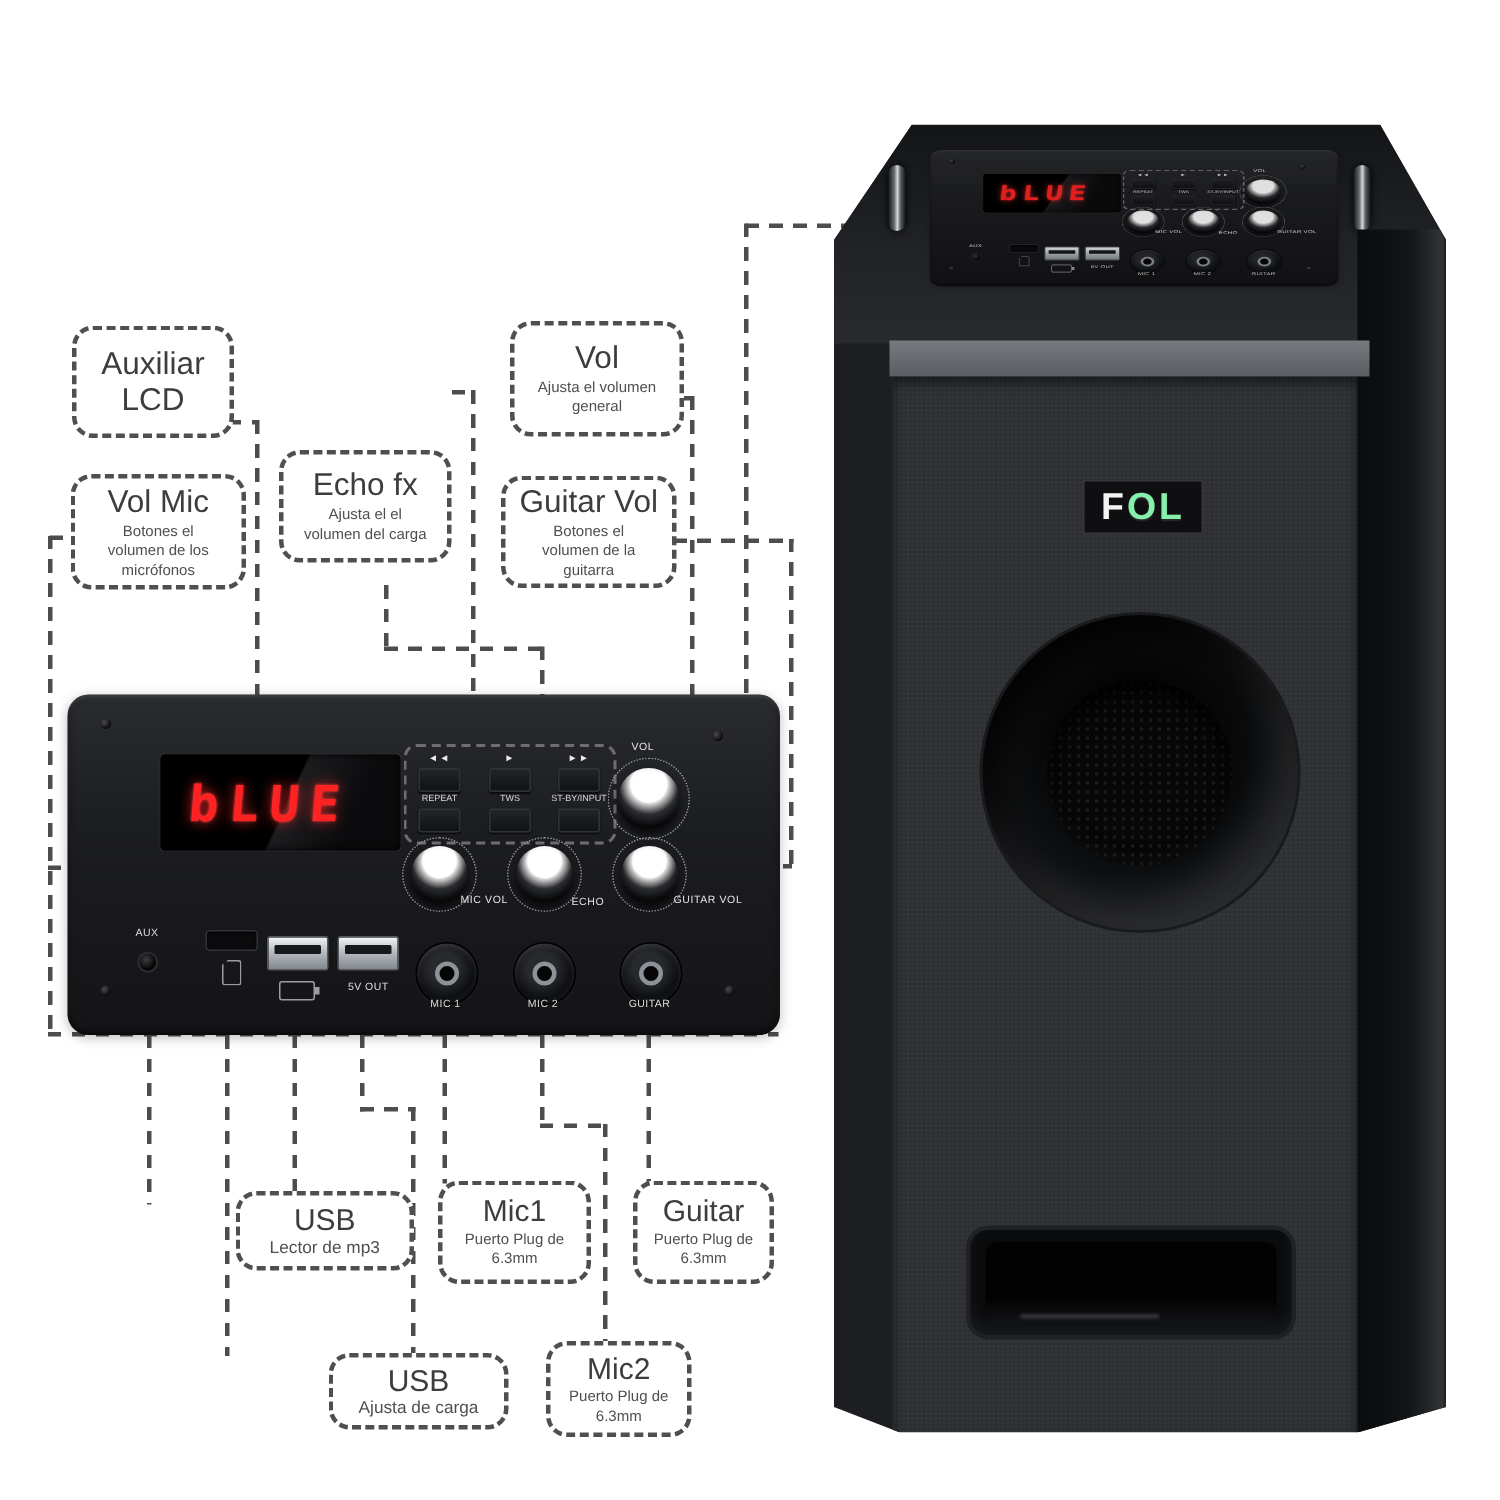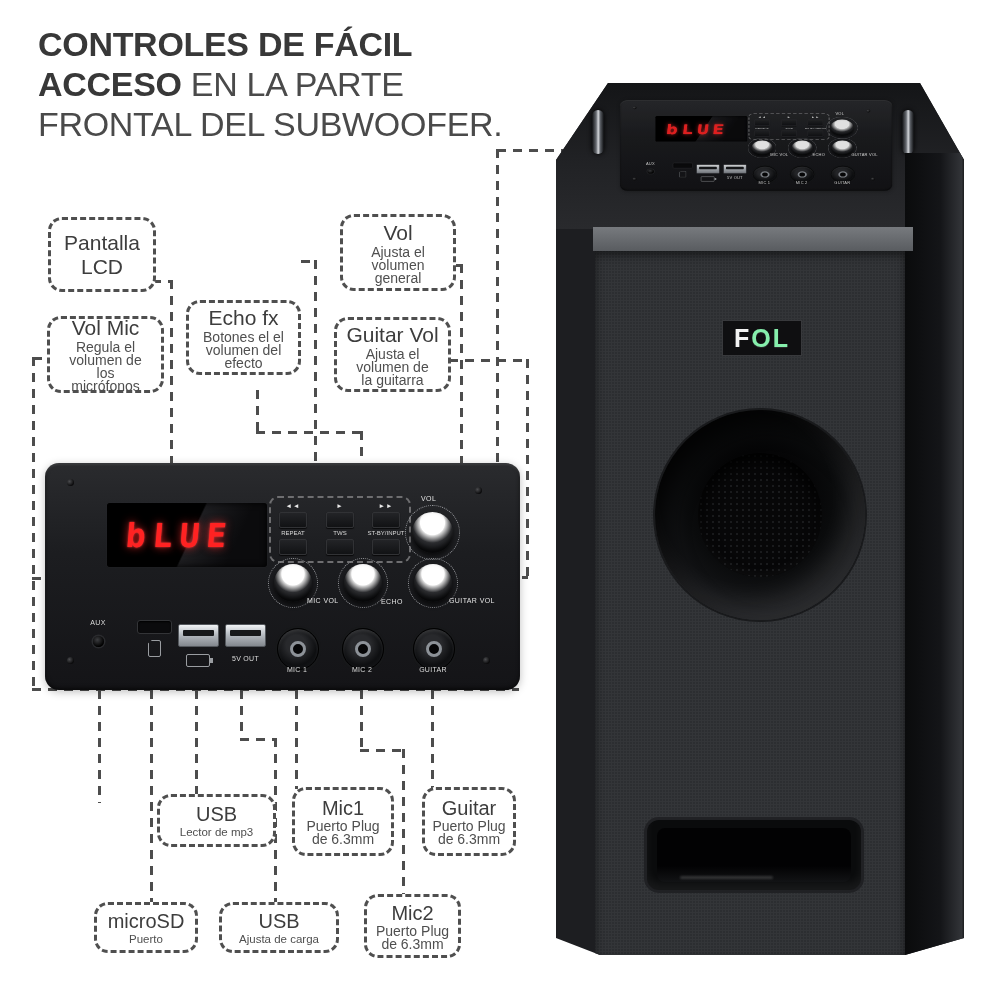--- a/index.html
+++ b/index.html
@@ -14,21 +14,21 @@
   
   .hl{position:absolute;height:3px;background:repeating-linear-gradient(90deg,#4d4d4d 0 9px,transparent 9px 16px);}
   .vl{position:absolute;width:3px;background:repeating-linear-gradient(180deg,#4d4d4d 0 9px,transparent 9px 16px);}
 
   
   .co{position:absolute;border:3px dashed #4f4f4f;border-radius:14px;background:#fff;
       display:flex;flex-direction:column;align-items:center;justify-content:center;
       text-align:center;box-sizing:border-box;padding:3px 4px;}
   .co-t{font-size:21px;color:#3d3d3d;line-height:24px;}
   .co-t.sm{font-size:20px;line-height:22px;}
-  .co-s{font-size:14px;color:#4f4f4f;line-height:13px;margin-top:1px;max-width:84px;}
+  .co-s{font-size:10px;color:#4f4f4f;line-height:13px;margin-top:1px;max-width:84px;}
   .co-s.nw{white-space:nowrap;max-width:none;font-size:11.5px;}
 
   
   .pnl{position:relative;width:475px;height:227px;border-radius:14px;
        background:linear-gradient(180deg,#2a2b2e 0%,#1c1d20 40%,#141417 100%);
        box-shadow:inset 0 2px 2px rgba(255,255,255,.09),inset 0 -2px 4px rgba(0,0,0,.6),0 2px 8px rgba(0,0,0,.25);}
   .screw{width:7px;height:7px;border-radius:50%;background:radial-gradient(circle at 35% 35%,#4a4b4e,#0a0a0b 70%);}
   .lcd{position:absolute;left:62px;top:40px;width:160px;height:64px;border-radius:3px;overflow:hidden;
        background:linear-gradient(115deg,#000 52%,#1d1d20 53%,#0b0b0d 78%);
        display:flex;align-items:center;justify-content:center;box-shadow:inset 0 0 6px #000,0 0 1px #3a3a3d;}
@@ -97,26 +97,20 @@
   .vent-in{position:absolute;left:10px;top:8px;right:10px;bottom:8px;border-radius:8px;
         background:linear-gradient(180deg,#020203 70%,#121315);}
   .vent-in::after{content:"";position:absolute;left:12%;right:40%;bottom:3px;height:3px;border-radius:2px;
         background:rgba(255,255,255,.16);filter:blur(1px);}
 </style>
 </head>
 <body>
 
 <div class="canvas">
 
-  <div class="title">
-    <span class="b">CONTROLES DE FÁCIL</span><br>
-    <span class="b">ACCESO</span>
-    <span>EN LA PARTE</span><br>
-    <span>FRONTAL DEL SUBWOOFER.</span>
-  </div>
 
   <i class="hl" style="left:152px;top:280px;width:20px"></i>
   <i class="vl" style="left:170px;top:280px;height:245px"></i>
   <i class="hl" style="left:301px;top:260px;width:16px"></i>
   <i class="vl" style="left:314px;top:260px;height:250px"></i>
   <i class="hl" style="left:454px;top:264px;width:10px"></i>
   <i class="vl" style="left:460px;top:264px;height:265px"></i>
   <i class="hl" style="left:33px;top:357px;width:16px"></i>
   <i class="vl" style="left:32px;top:357px;height:333px"></i>
   <i class="hl" style="left:32px;top:577px;width:240px"></i>
@@ -135,53 +129,49 @@
   <i class="vl" style="left:240px;top:690px;height:51px"></i>
   <i class="hl" style="left:240px;top:738px;width:37px"></i>
   <i class="vl" style="left:274px;top:738px;height:166px"></i>
   <i class="vl" style="left:295px;top:690px;height:99px"></i>
   <i class="vl" style="left:360px;top:690px;height:62px"></i>
   <i class="hl" style="left:360px;top:749px;width:45px"></i>
   <i class="vl" style="left:402px;top:749px;height:147px"></i>
   <i class="vl" style="left:431px;top:690px;height:99px"></i>
 
   <div class="co" style="left:48px;top:217px;width:108px;height:75px">
-    <div class="co-t">Pantalla LCD</div>
+    <div class="co-t">Auxiliar LCD</div>
   </div>
   <div class="co" style="left:340px;top:214px;width:116px;height:77px">
     <div class="co-t">Vol</div>
     <div class="co-s">Ajusta el volumen general</div>
   </div>
   <div class="co" style="left:47px;top:316px;width:117px;height:77px">
     <div class="co-t">Vol Mic</div>
-    <div class="co-s">Regula el volumen de los micrófonos</div>
+    <div class="co-s">Botones el volumen de los micrófonos</div>
   </div>
   <div class="co" style="left:186px;top:300px;width:115px;height:75px">
     <div class="co-t">Echo fx</div>
-    <div class="co-s">Botones el el volumen del efecto</div>
+    <div class="co-s">Ajusta el el volumen del carga</div>
   </div>
   <div class="co" style="left:334px;top:317px;width:117px;height:75px">
     <div class="co-t">Guitar Vol</div>
-    <div class="co-s">Ajusta el volumen de la guitarra</div>
+    <div class="co-s">Botones el volumen de la guitarra</div>
   </div>
   <div class="co" style="left:157px;top:794px;width:119px;height:53px">
     <div class="co-t sm">USB</div>
     <div class="co-s nw">Lector de mp3</div>
   </div>
   <div class="co" style="left:292px;top:787px;width:102px;height:69px">
     <div class="co-t sm">Mic1</div>
     <div class="co-s">Puerto Plug de 6.3mm</div>
   </div>
   <div class="co" style="left:422px;top:787px;width:94px;height:69px">
     <div class="co-t sm">Guitar</div>
     <div class="co-s">Puerto Plug de 6.3mm</div>
-  </div>
-  <div class="co" style="left:94px;top:902px;width:104px;height:51px">
-    <div class="co-t sm">microSD</div>
-    <div class="co-s nw">Puerto</div>
   </div>
   <div class="co" style="left:219px;top:902px;width:120px;height:51px">
     <div class="co-t sm">USB</div>
     <div class="co-s nw">Ajusta de carga</div>
   </div>
   <div class="co" style="left:364px;top:894px;width:97px;height:64px">
     <div class="co-t sm">Mic2</div>
     <div class="co-s">Puerto Plug de 6.3mm</div>
   </div>
 

